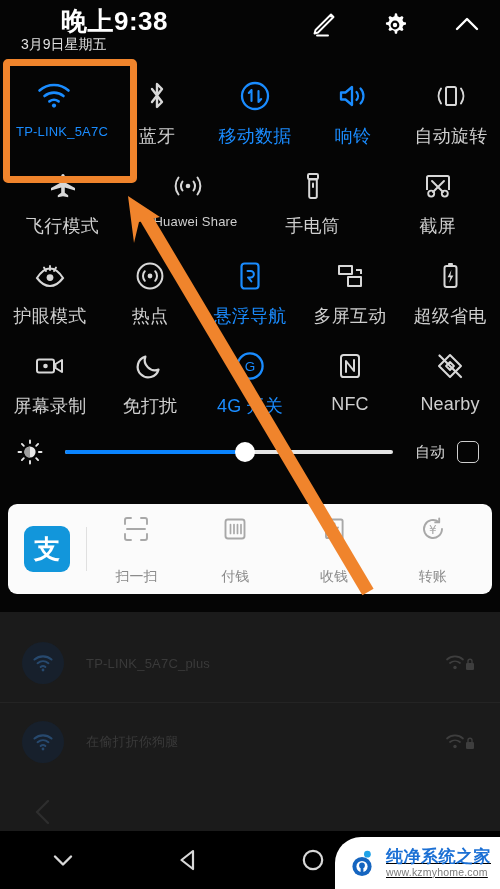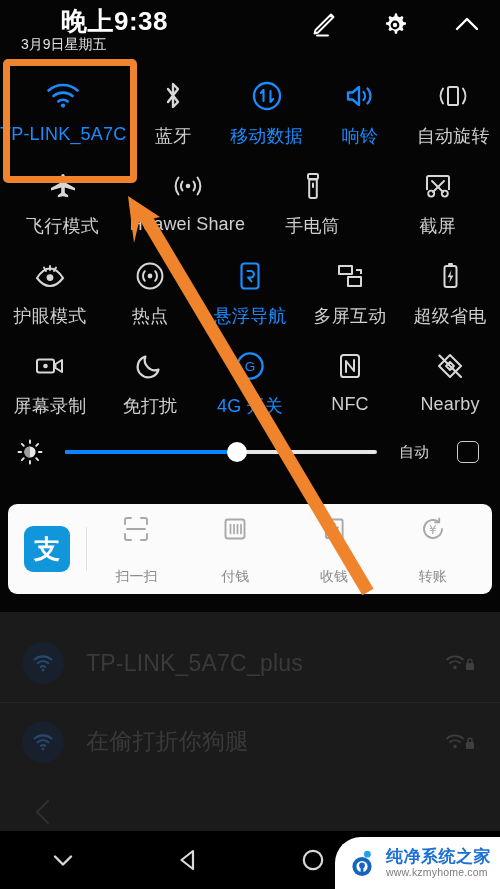--- a/index.html
+++ b/index.html
@@ -18,21 +18,21 @@
 
   .wifi-list { position:absolute; left:0; top:624px; right:0; }
   .wifi-row { display:flex; align-items:center; height:78px; padding:0 22px; }
   .wifi-row + .wifi-row { border-top:1px solid #242424; }
   .wifi-av {
     width:42px; height:42px; border-radius:50%;
     background:#17202c; display:flex; align-items:center; justify-content:center;
     flex:0 0 auto;
   }
   .wifi-av svg { width:24px; height:24px; }
-  .wifi-name { margin-left:22px; font-size:23px; color:#3a3a3a; letter-spacing:.2px; flex:1; }
+  .wifi-name { margin-left:22px; font-size:13px; color:#3a3a3a; letter-spacing:.2px; flex:1; }
   .wifi-lock { width:34px; height:22px; opacity:.30; }
 
   
   .panel { position:absolute; left:0; top:0; width:500px; height:612px; background:#050505; }
 
   .statusbar { position:relative; height:58px; }
   .clock { position:absolute; left:20px; top:4px; font-size:26px; font-weight:bold; color:#fff; letter-spacing:.5px;padding-left:41px; }
   .datetext { position:absolute; left:21px; top:36px; font-size:14px; color:#e2e2e2; }
   .sb-icons { position:absolute; right:18px; top:10px; display:flex; gap:42px; align-items:center; }
   .sb-icons .ic { width:30px; height:30px; display:block; }
@@ -42,30 +42,30 @@
   .trow { display:flex; }
   .tile {
     flex:1 1 0; height:90px;
     display:flex; flex-direction:column; align-items:center; justify-content:flex-start;
     padding-top:14px; position:relative;
   }
   .tile .glyph { height:40px; display:flex; align-items:center; justify-content:center; }
   .tile .glyph svg { display:block; }
   .tile .tlabel { margin-top:8px; font-size:18px; color:#cfcfcf; white-space:nowrap; letter-spacing:.2px; }
   .tile.on .tlabel { color:#1a8cff; }
-  .tile .tlabel.small { font-size:18px; }
+  .tile .tlabel.small { font-size:13px;margin-left:16px; }
 
   
   .bright { display:flex; align-items:center; height:52px; padding:0 17px; margin-top:4px; }
   .bright .sun { width:26px; height:26px; flex:0 0 auto; }
   .slider { position:relative; flex:1; height:20px; margin:0 22px 0 22px; display:flex; align-items:center; }
   .track { position:absolute; left:0; right:0; height:4px; background:#e6e6e6; border-radius:2px; }
   .fill { position:absolute; left:0; height:4px; background:#0a84ff; border-radius:2px; }
   .knob { position:absolute; width:20px; height:20px; border-radius:50%; background:#fff; transform:translateX(-50%); }
-  .auto-wrap { display:flex; align-items:center; gap:28px; flex:0 0 auto; padding-right:4px; }
+  .auto-wrap { display:flex; align-items:center; gap:12px; flex:0 0 auto; padding-right:4px; }
   .auto-lab { font-size:15px; color:#d9d9d9; }
   .auto-box { width:22px; height:22px; border:1.6px solid #cfcfcf; border-radius:5px; }
 
   
   .paycard {
     position:absolute; left:8px; right:8px; top:504px; height:90px;
     background:#fbfbfb; border-radius:9px;
     display:flex; align-items:center; padding:0 10px;
   }
   .ali-logo { width:46px; height:46px; border-radius:9px; background:#1296db; display:flex; align-items:center; justify-content:center; flex:0 0 auto; margin-left:6px;}
@@ -88,21 +88,21 @@
   .navbtn { flex:1 1 0; display:flex; align-items:center; justify-content:center; }
   .navbtn svg { display:block; }
 
   
   .wm {
     position:absolute; right:0; bottom:0; width:165px; height:52px;
     background:#fff; border-top-left-radius:26px;
     display:flex; align-items:center; padding-left:14px; gap:7px;
   }
   .wm-logo { width:30px; height:30px; flex:0 0 auto; }
-  .wm-text { display:flex; flex-direction:column; line-height:1.08; }
+  .wm-text { display:flex; flex-direction:column; line-height:1.08;text-decoration:underline; }
   .wm-cn { font-size:17px; font-weight:bold; color:#1a6fd4; letter-spacing:.5px; }
   .wm-url { font-size:10.5px; color:#7b7b7b; letter-spacing:.2px; }
 </style>
 </head>
 <body>
 
 <div id="screen">
 
   <div class="bg-layer">
     <div class="bg-back">

